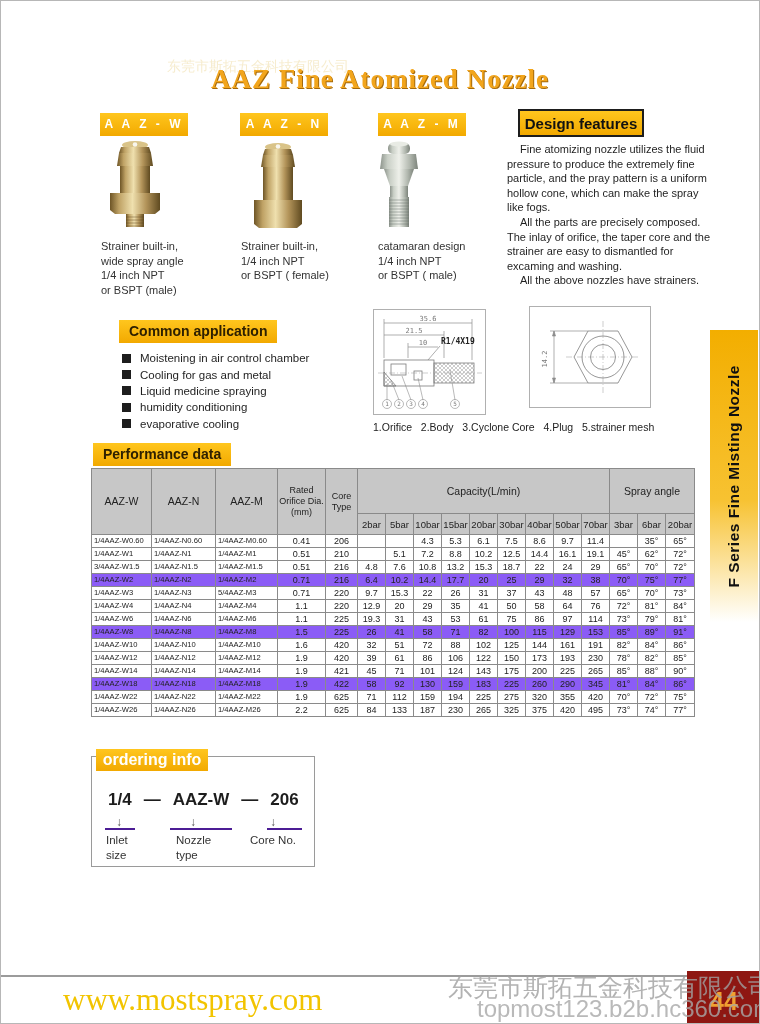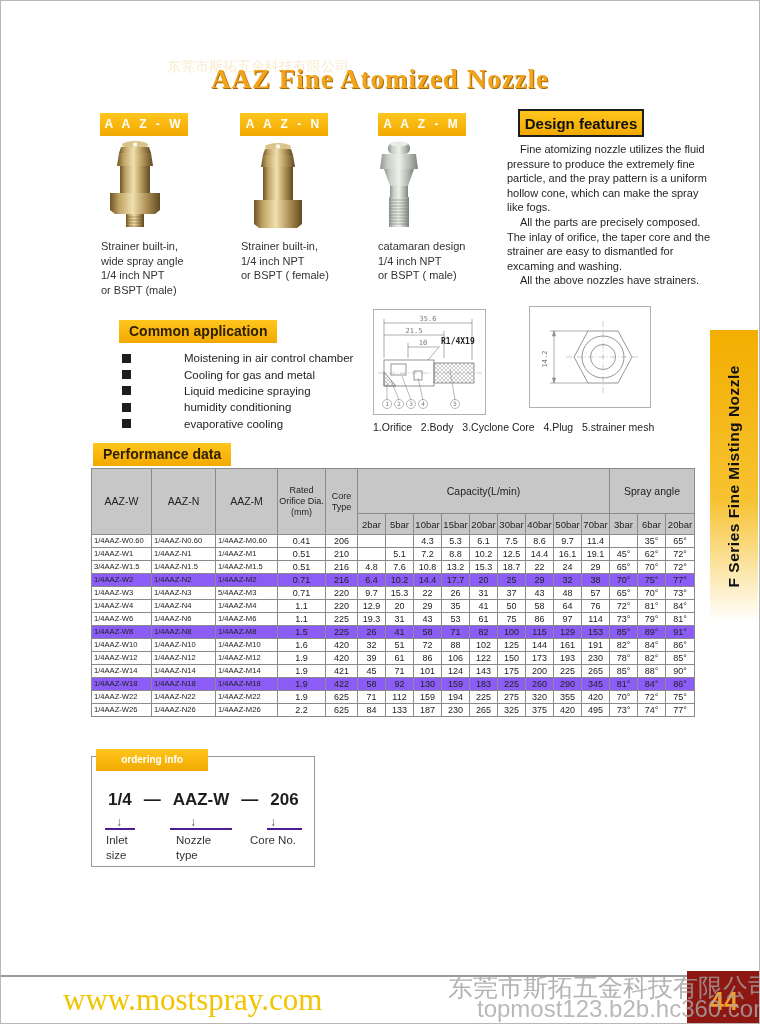--- a/index.html
+++ b/index.html
@@ -10,34 +10,34 @@
 .page-title { position:absolute; left:0; right:0; top:63px; text-align:center;
   font-family:"Liberation Serif", serif; font-weight:bold; font-size:27px; letter-spacing:1px;
   color:#F2A51C; text-shadow:1px 1px 0 #a5690a; }
 .wm-top { position:absolute; left:166px; top:57px; font-size:14px; color:#e8cd7d; opacity:.38; }
 
 
 .yellow-badge { position:absolute; background:linear-gradient(180deg,#FFC61E,#F2A900); text-align:center; font-weight:bold; }
 .product-badge { width:88px; height:23px; line-height:23px; color:#fff; font-size:12px; letter-spacing:3px; }
 .design-badge { left:517px; top:108px; width:126px; height:28px; line-height:25px; color:#111; font-size:15px; border:2px solid #1d1d1d; }
 .section-badge { height:23px; line-height:23px; color:#2e2000; font-size:14px; padding:0 10px; }
-.ordering-badge { left:95px; top:748px; width:112px; height:22px; line-height:22px; color:#fff; font-size:10px; }
+.ordering-badge { left:95px; top:748px; width:112px; height:22px; line-height:22px; color:#fff; font-size:16px; }
 
 
 .nozzle { position:absolute; }
 
 .product-caption { position:absolute; top:238px; font-size:11px; line-height:14.6px; color:#333; white-space:pre-line; }
 
 
 .design-text { position:absolute; left:506px; top:141px; width:210px; font-size:11px; line-height:14.6px; color:#1f1f1f; }
 .design-text p { text-indent:13px; }
 
 
 .app-list { position:absolute; left:121px; top:349px; }
-.app-item { display:flex; align-items:center; height:16.4px; font-size:11.5px; color:#1f1f1f;gap:44px; }
+.app-item { display:flex; align-items:center; height:16.4px; font-size:11.5px; color:#1f1f1f; }
 .bullet { width:9px; height:9px; background:#1d1d1d; margin-right:9px; flex:0 0 auto; }
 
 
 .draw-box { position:absolute; background:#fff; border:1px solid #b0b0b0; }
 .draw-left { left:372px; top:308px; width:113px; height:106px; }
 .draw-right { left:528px; top:305px; width:122px; height:102px; }
 .draw-caption { position:absolute; left:372px; top:420px; width:300px; font-size:10.5px; color:#222; white-space:pre; }
 svg text.dim { font-family:"DejaVu Sans Mono", monospace; font-size:7px; fill:#7a7a7a; }
 svg text.thr { font-family:"DejaVu Sans Mono", monospace; font-size:8px; font-weight:bold; fill:#222; }
 svg text.pn  { font-family:"DejaVu Sans Mono", monospace; font-size:6px; fill:#7a7a7a; }

